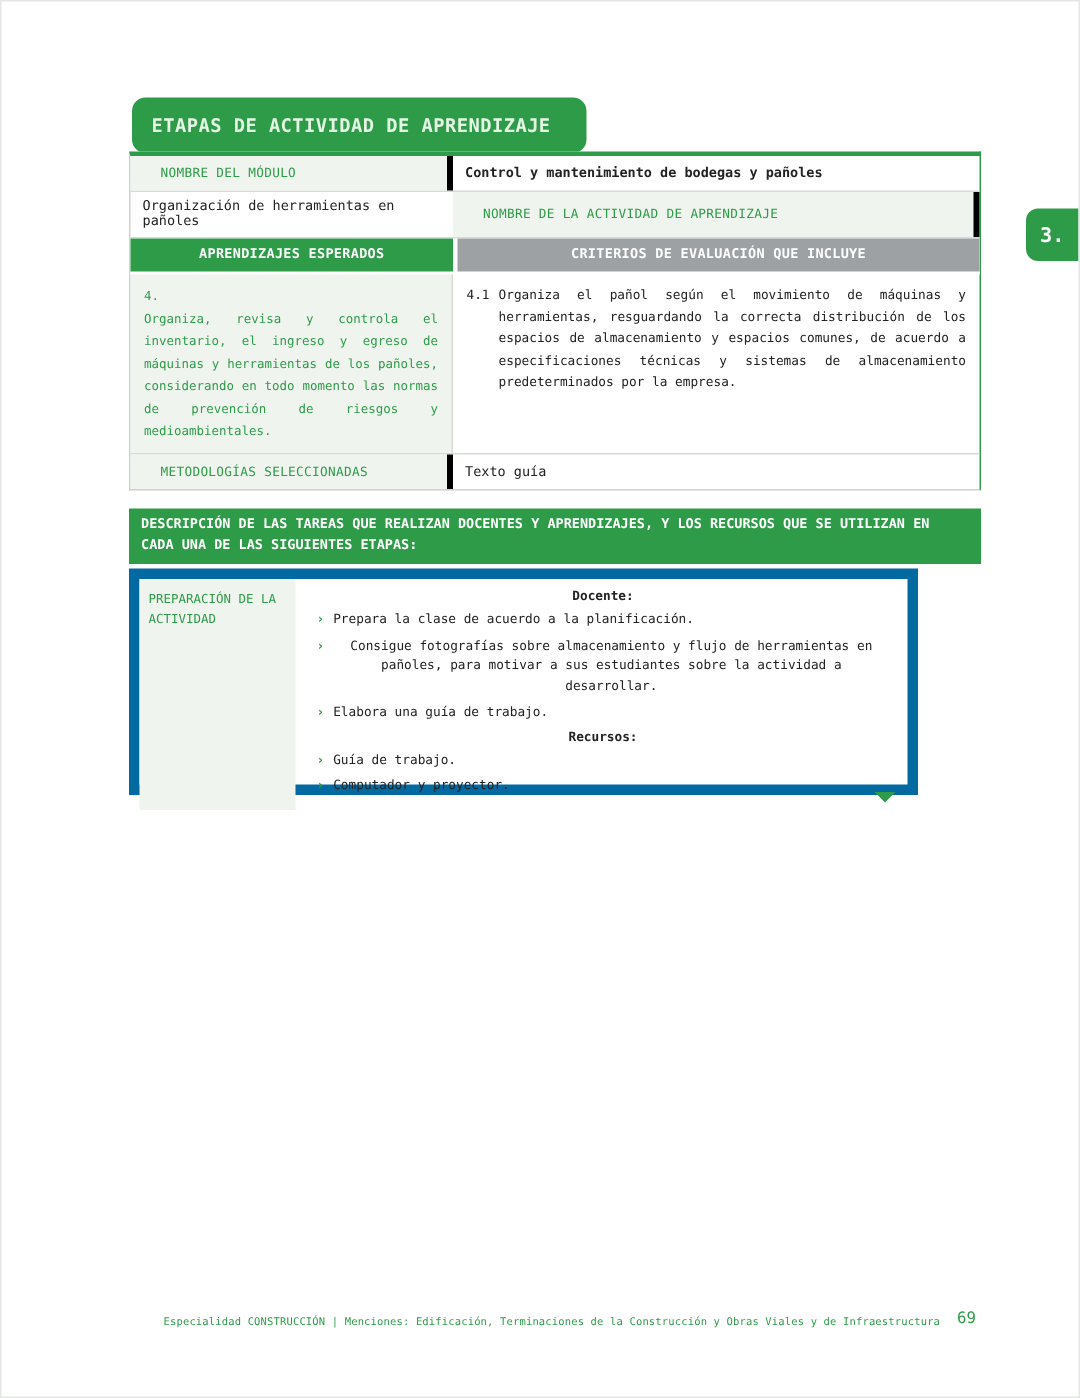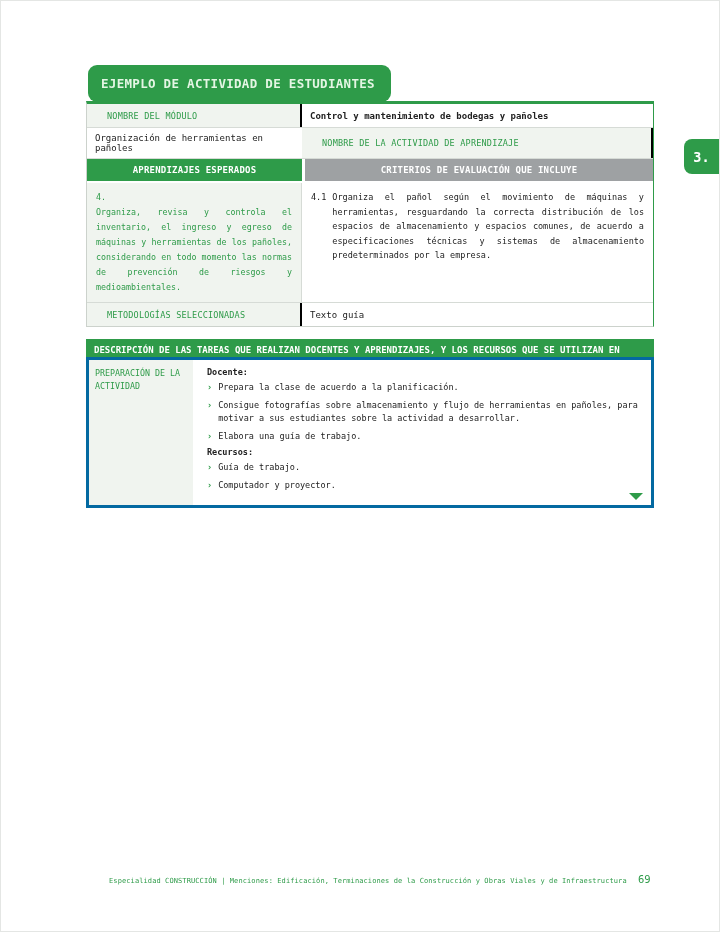--- a/index.html
+++ b/index.html
@@ -43,21 +43,21 @@
     border-right:1px solid #2e9b49;
     border-bottom:1px solid #ccd2cc;
     background:#fff;
   }
   .row { display:grid; grid-template-columns:215px 1fr; border-bottom:1px solid #d6dbd6; }
   .row:last-child { border-bottom:none; }
   .cell { padding:5px 8px; }
   .cell.label {
     background:#f0f4ef; color:#2e9b49;
     font-size:8.5px; letter-spacing:0.2px;
-    border-right:2px solid #000000;
+    border-right:4px solid #000000;
     display:flex; align-items:center;
     min-height:23px;
     padding-left:20px;
   }
   .cell.value { font-size:9px; display:flex; align-items:center; }
   .cell.value.bold { font-weight:bold;text-align:right; }
   
   .header-row { background:#ffffff; border-bottom:2px solid #ffffff; column-gap:3px; }
   .hcell {
     height:22px; display:flex; align-items:center; justify-content:center;
@@ -81,32 +81,32 @@
   .desc-banner {
     position:absolute; left:85px; top:338px;
     width:568px; min-height:36px;
     background:#2e9b49; color:#ffffff;
     font-size:9px; font-weight:bold; line-height:14px;
     padding:4px 8px 5px 8px;
     display:flex; align-items:center;
   }
   
   .prep-box {
-    position:absolute; left:85px; top:356px;
-    width:568px; height:151px;
-    border:3px solid #0369a1;
+    position:absolute; left:85px; top:378px;
+    width:526px; height:151px;
+    border:7px solid #0369a1;
     display:grid; grid-template-columns:104px 1fr;
     background:#fff;
   }
   .prep-label {
     background:#f0f4ef; color:#2e9b49;
     font-size:8.3px; line-height:13px;
     padding:7px 6px;
   }
-  .prep-content { position:relative; padding:7px 12px 4px 14px; font-size:8.5px; }
+  .prep-content { position:relative; padding:7px 12px 4px 14px; font-size:8.5px;text-align:center; }
   .sec-heading { font-weight:bold; margin-bottom:4px; }
   .sec-heading.second { margin-top:1px; }
   .bullet-line { display:flex; gap:6px; line-height:13.5px; margin-bottom:4px; }
   .chev { color:#2e9b49; font-weight:bold; flex:0 0 auto; }
   .arrow {
     position:absolute; right:8px; bottom:5px;
     width:0; height:0;
     border-left:7px solid transparent;
     border-right:7px solid transparent;
     border-top:7px solid #2e9b49;
@@ -120,21 +120,21 @@
     position:absolute; left:637px; top:872px;
     color:#2e9b49; font-size:10.5px;
   }
 </style>
 </head>
 <body>
 
 <div class="page">
 
   <div class="title-tab">
-    <span>EJEMPLO DE ACTIVIDAD DE ESTUDIANTES</span>
+    <span>ETAPAS DE ACTIVIDAD DE APRENDIZAJE</span>
   </div>
 
   <div class="side-tab">
     <span>3.</span>
   </div>
 
   <div class="main-table">
 
     <div class="row">
       <div class="cell label">NOMBRE DEL MÓDULO</div>

